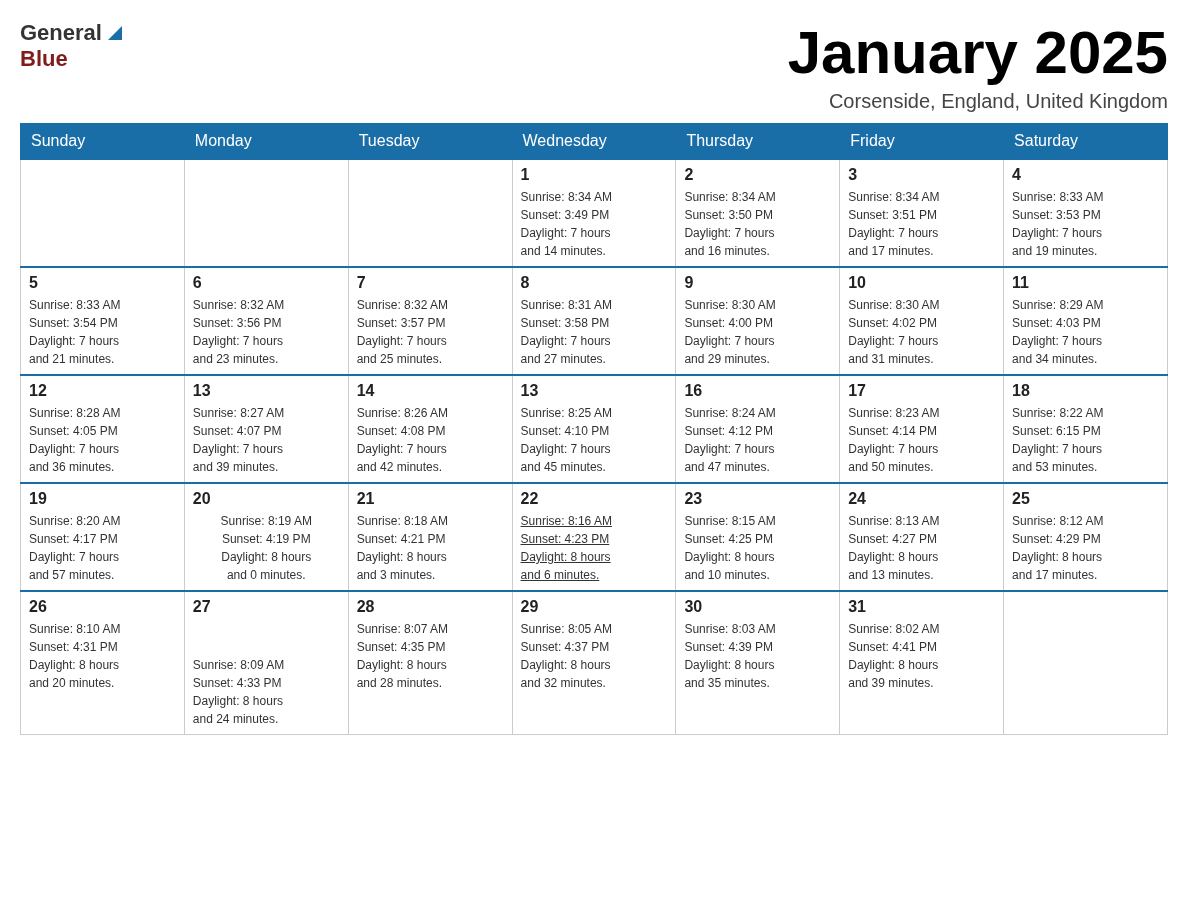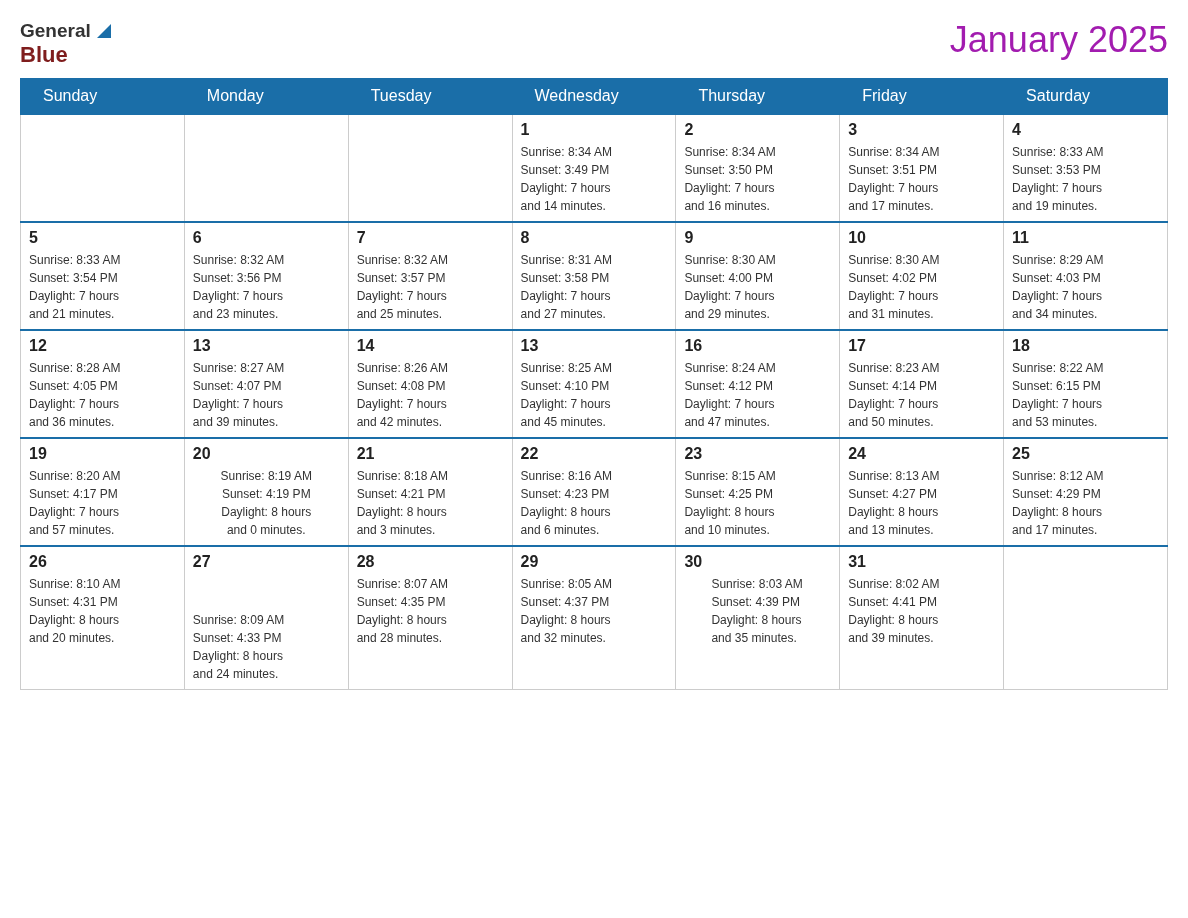--- a/index.html
+++ b/index.html
@@ -15,54 +15,54 @@
       justify-content: space-between;
       align-items: flex-start;
       margin-bottom: 10px;
     }
     .logo {
       display: flex;
       align-items: center;
       gap: 4px;
     }
     .logo-text-general {
-      font-size: 19px;
+      font-size: 22px;
       font-weight: bold;
       color: #333;
     }
     .logo-blue {
       font-size: 22px;
       font-weight: bold;
       color: #7f1d1d;
     }
     .title-block {
       text-align: right;
     }
     .month-title {
-      font-size: 36px;
-      font-weight: normal;
-      color: #a21caf;
+      font-size: 60px;
+      font-weight: bold;
+      color: #000000;
       line-height: 1.1;
     }
     .location {
       font-size: 20px;
       color: #444;
       margin-top: 4px;
     }
     .calendar {
       width: 100%;
       border-collapse: collapse;
       margin-top: 10px;
     }
     .calendar th {
       background-color: #1a6ea8;
       color: #fff;
       font-size: 16px;
       font-weight: normal;
-      padding: 8px 22px;
+      padding: 8px 10px;
       text-align: left;
       border: 1px solid #1a6ea8;
     }
     .calendar td {
       border: 1px solid #ccc;
       vertical-align: top;
       padding: 6px 8px;
       width: 14.28%;
       min-height: 100px;
     }
@@ -94,20 +94,21 @@
         <span class="logo-text-general">General</span>
         <svg width="22" height="22" viewBox="0 0 22 22" style="margin-left:2px;vertical-align:middle;">
           <polygon points="4,18 18,18 18,4" fill="#1a6ea8"></polygon>
         </svg>
       </div>
       <span class="logo-blue">Blue</span>
     </div>
   </div>
   <div class="title-block">
     <div class="month-title">January 2025</div>
+    <div class="location">Corsenside, England, United Kingdom</div>
   </div>
 </div>
 
 <table class="calendar">
   <thead>
     <tr>
     <th>Sunday</th>
         <th>Monday</th>
         <th>Tuesday</th>
         <th>Wednesday</th>
@@ -269,21 +270,21 @@
         </td>
         <td>
           <div class="day-number">21</div>
           <div class="day-info" style="white-space: pre-line;">Sunrise: 8:18 AM
 Sunset: 4:21 PM
 Daylight: 8 hours
 and 3 minutes.</div>
         </td>
         <td>
           <div class="day-number">22</div>
-          <div class="day-info" style="white-space: pre-line;">Sunrise: 8:16 AM
+          <div class="day-info" style="white-space: pre-line; text-decoration: underline;">Sunrise: 8:16 AM
 Sunset: 4:23 PM
 Daylight: 8 hours
 and 6 minutes.</div>
         </td>
         <td>
           <div class="day-number">23</div>
           <div class="day-info" style="white-space: pre-line;">Sunrise: 8:15 AM
 Sunset: 4:25 PM
 Daylight: 8 hours
 and 10 minutes.</div>
@@ -327,21 +328,21 @@
         </td>
         <td>
           <div class="day-number">29</div>
           <div class="day-info" style="white-space: pre-line;">Sunrise: 8:05 AM
 Sunset: 4:37 PM
 Daylight: 8 hours
 and 32 minutes.</div>
         </td>
         <td>
           <div class="day-number">30</div>
-          <div class="day-info" style="white-space: pre-line; margin-left: 27px;">Sunrise: 8:03 AM
+          <div class="day-info" style="white-space: pre-line;">Sunrise: 8:03 AM
 Sunset: 4:39 PM
 Daylight: 8 hours
 and 35 minutes.</div>
         </td>
         <td>
           <div class="day-number">31</div>
           <div class="day-info" style="white-space: pre-line;">Sunrise: 8:02 AM
 Sunset: 4:41 PM
 Daylight: 8 hours
 and 39 minutes.</div>

